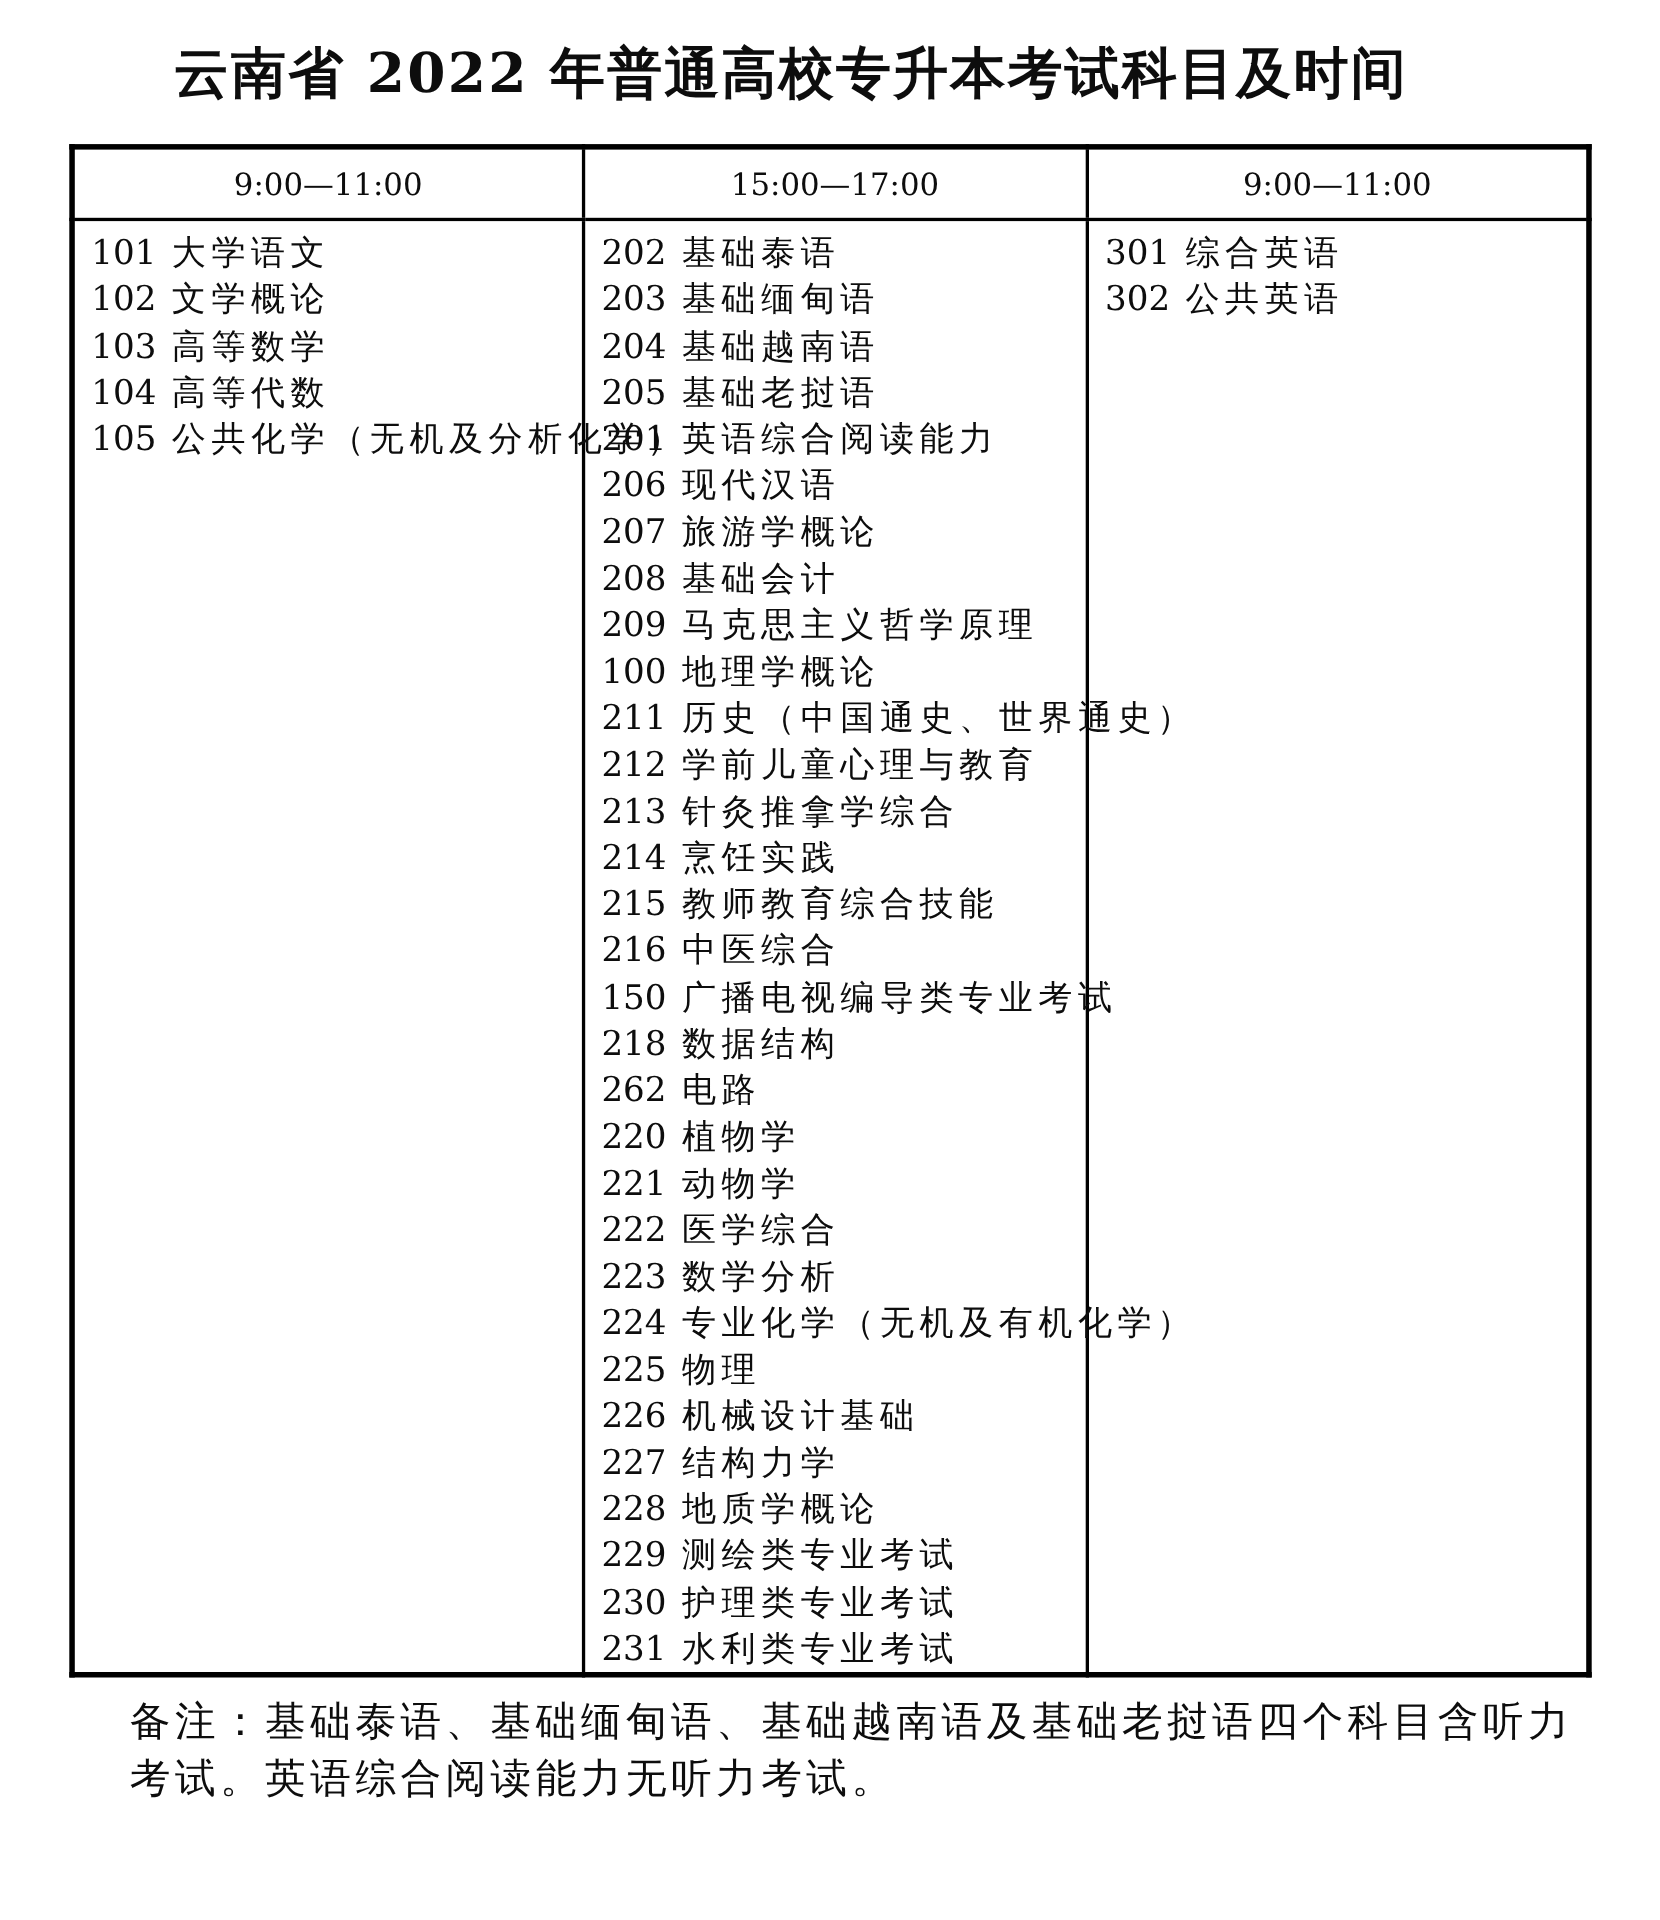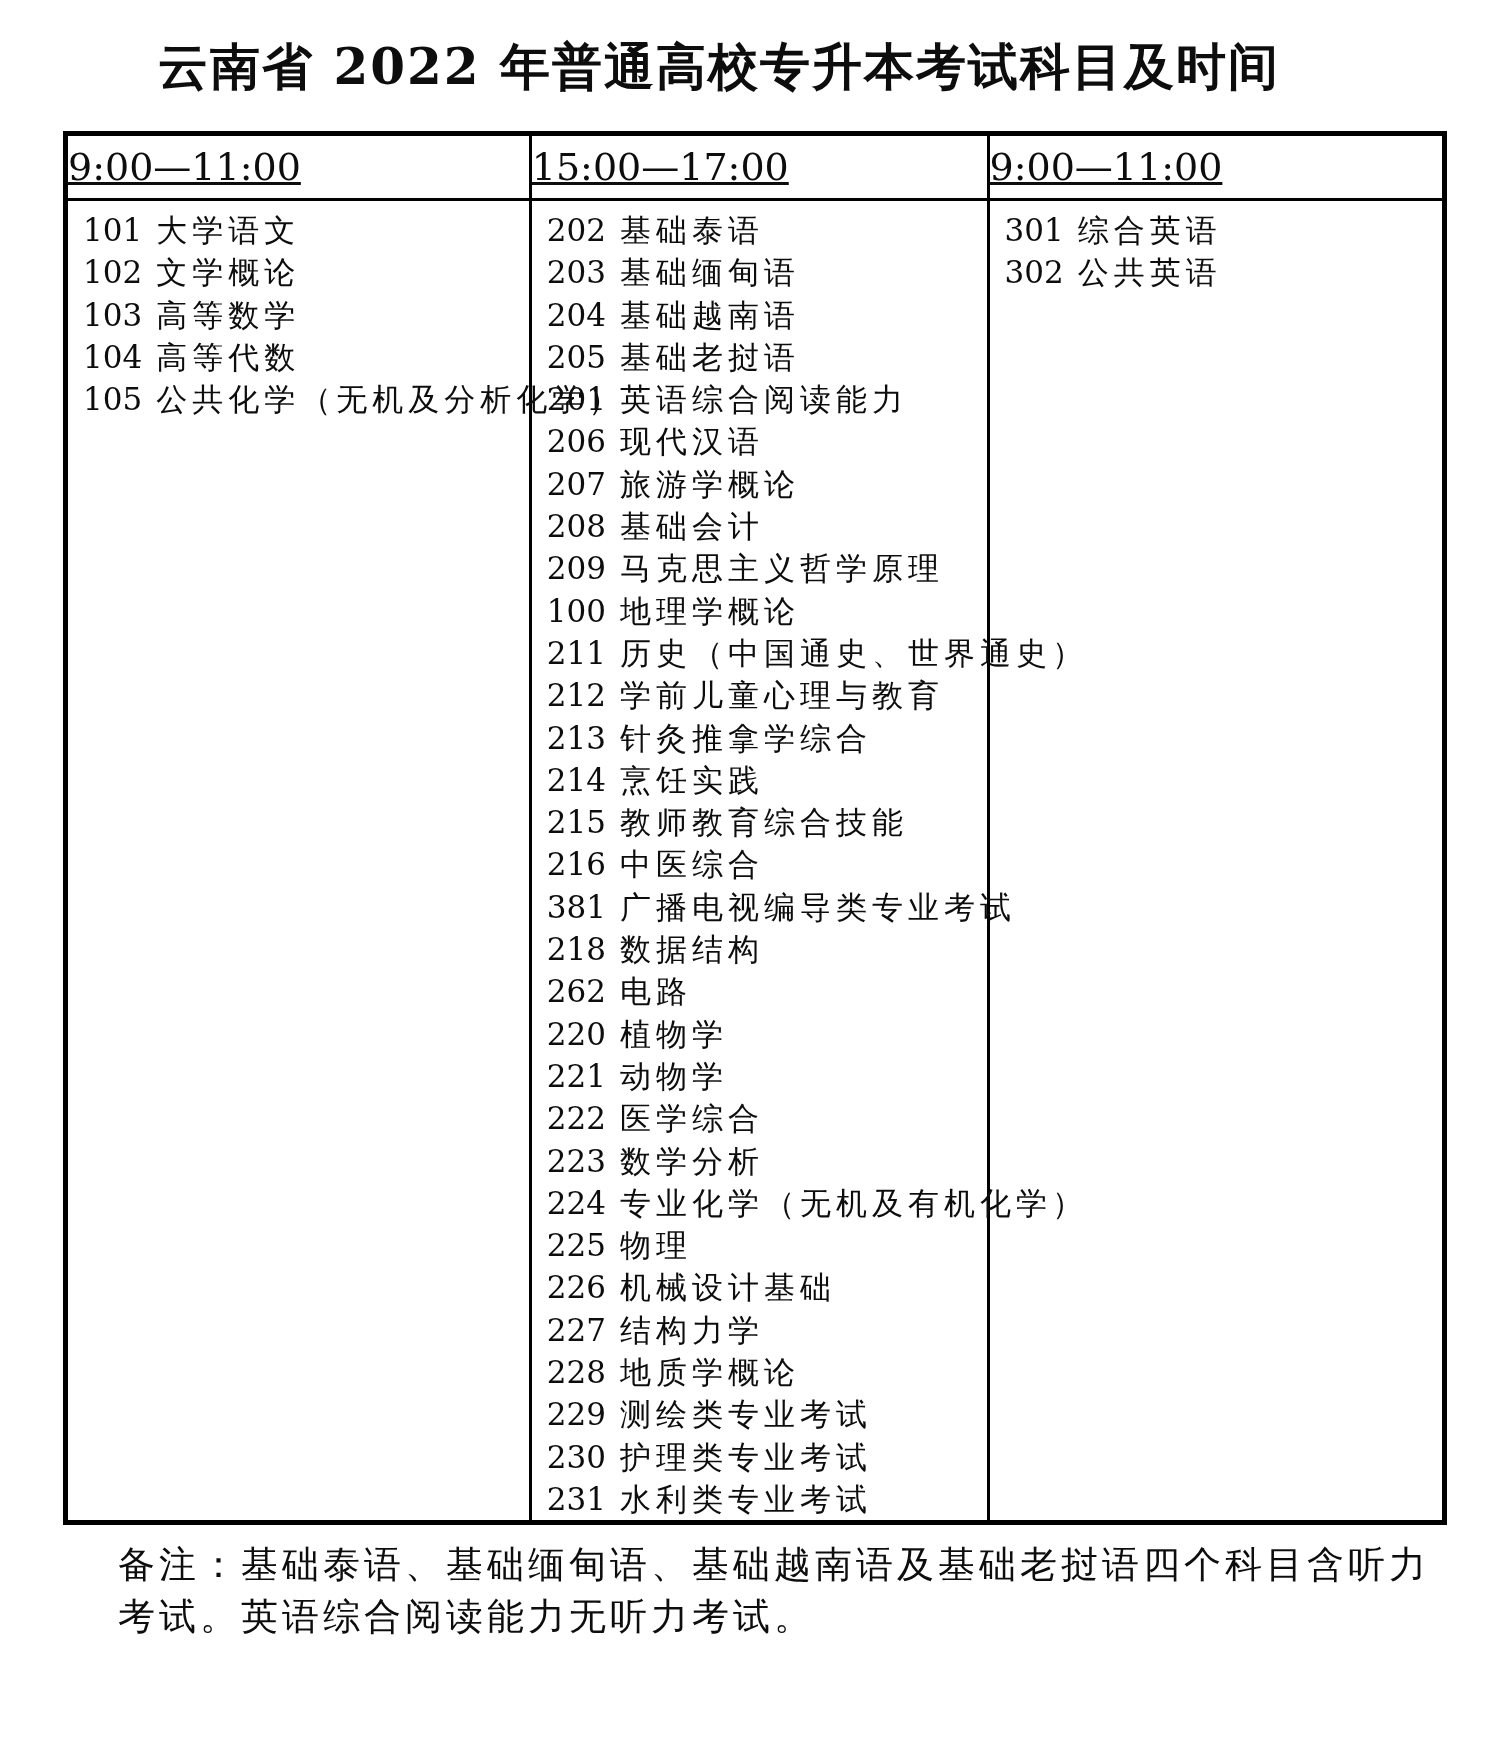--- a/index.html
+++ b/index.html
@@ -42,24 +42,23 @@
     height: 58px;
     text-align: center;
     vertical-align: middle;
     font-size: 35px;
     letter-spacing: 3px;
     white-space: nowrap;
   }
   tr.time-row td {
     border-bottom: 3px solid #000;
     height: 62px;
-    text-align: left;
+    text-align: center;
     vertical-align: middle;
-    font-size: 38px;
-    text-decoration: underline;
+    font-size: 28px;
   }
   tr.body-row td {
     vertical-align: top;
     height: 1316px;
   }
   .subject-list {
     padding: 8px 4px 0 15px;
   }
   .subject-line {
     line-height: 42.3px;
@@ -119,21 +118,21 @@
             <div class="subject-line"><span class="subject-code">207</span><span class="subject-name">旅游学概论</span></div>
             <div class="subject-line"><span class="subject-code">208</span><span class="subject-name">基础会计</span></div>
             <div class="subject-line"><span class="subject-code">209</span><span class="subject-name">马克思主义哲学原理</span></div>
             <div class="subject-line"><span class="subject-code">100</span><span class="subject-name">地理学概论</span></div>
             <div class="subject-line"><span class="subject-code">211</span><span class="subject-name">历史（中国通史、世界通史）</span></div>
             <div class="subject-line"><span class="subject-code">212</span><span class="subject-name">学前儿童心理与教育</span></div>
             <div class="subject-line"><span class="subject-code">213</span><span class="subject-name">针灸推拿学综合</span></div>
             <div class="subject-line"><span class="subject-code">214</span><span class="subject-name">烹饪实践</span></div>
             <div class="subject-line"><span class="subject-code">215</span><span class="subject-name">教师教育综合技能</span></div>
             <div class="subject-line"><span class="subject-code">216</span><span class="subject-name">中医综合</span></div>
-            <div class="subject-line"><span class="subject-code">381</span><span class="subject-name">广播电视编导类专业考试</span></div>
+            <div class="subject-line"><span class="subject-code">150</span><span class="subject-name">广播电视编导类专业考试</span></div>
             <div class="subject-line"><span class="subject-code">218</span><span class="subject-name">数据结构</span></div>
             <div class="subject-line"><span class="subject-code">262</span><span class="subject-name">电路</span></div>
             <div class="subject-line"><span class="subject-code">220</span><span class="subject-name">植物学</span></div>
             <div class="subject-line"><span class="subject-code">221</span><span class="subject-name">动物学</span></div>
             <div class="subject-line"><span class="subject-code">222</span><span class="subject-name">医学综合</span></div>
             <div class="subject-line"><span class="subject-code">223</span><span class="subject-name">数学分析</span></div>
             <div class="subject-line"><span class="subject-code">224</span><span class="subject-name">专业化学（无机及有机化学）</span></div>
             <div class="subject-line"><span class="subject-code">225</span><span class="subject-name">物理</span></div>
             <div class="subject-line"><span class="subject-code">226</span><span class="subject-name">机械设计基础</span></div>
             <div class="subject-line"><span class="subject-code">227</span><span class="subject-name">结构力学</span></div>

